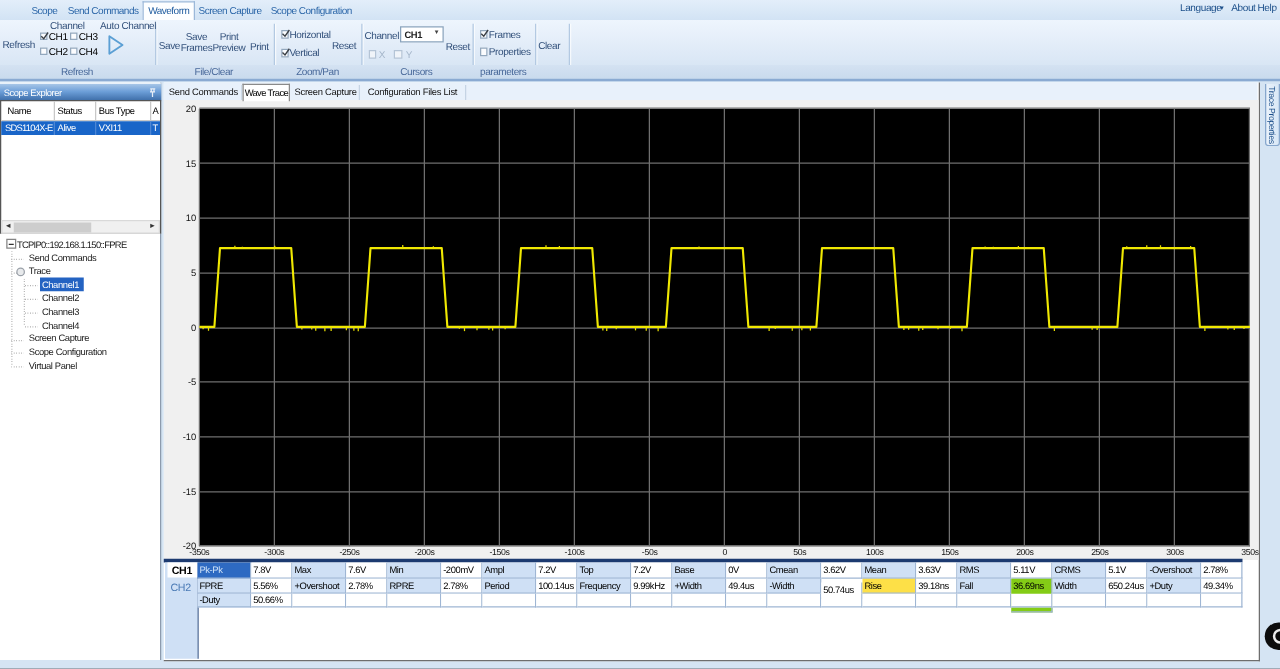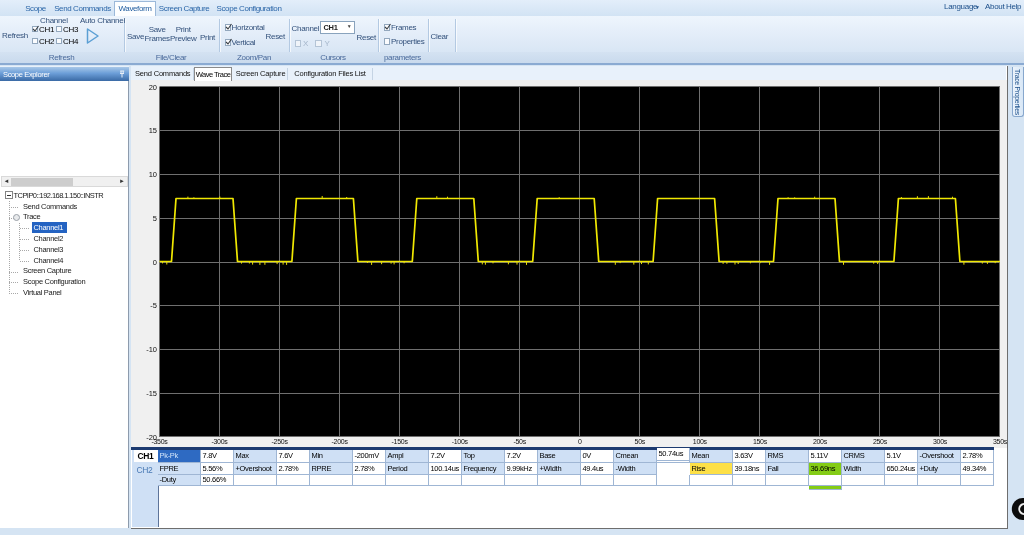--- a/index.html
+++ b/index.html
@@ -92,39 +92,58 @@
       <div style="position:absolute;left:9px;top:151.5px;width:10px;height:1px;background-image:linear-gradient(90deg,#a8a8a8 50%,transparent 50%);background-size:2px 1px"></div>
       <div style="position:absolute;left:9px;top:205.5px;width:10px;height:1px;background-image:linear-gradient(90deg,#a8a8a8 50%,transparent 50%);background-size:2px 1px"></div>
       <div style="position:absolute;left:9px;top:216.3px;width:10px;height:1px;background-image:linear-gradient(90deg,#a8a8a8 50%,transparent 50%);background-size:2px 1px"></div>
       <div style="position:absolute;left:9px;top:227.1px;width:10px;height:1px;background-image:linear-gradient(90deg,#a8a8a8 50%,transparent 50%);background-size:2px 1px"></div>
       <div style="position:absolute;left:19.5px;top:162.3px;width:10px;height:1px;background-image:linear-gradient(90deg,#a8a8a8 50%,transparent 50%);background-size:2px 1px"></div>
       <div style="position:absolute;left:19.5px;top:173.1px;width:10px;height:1px;background-image:linear-gradient(90deg,#a8a8a8 50%,transparent 50%);background-size:2px 1px"></div>
       <div style="position:absolute;left:19.5px;top:183.9px;width:10px;height:1px;background-image:linear-gradient(90deg,#a8a8a8 50%,transparent 50%);background-size:2px 1px"></div>
       <div style="position:absolute;left:19.5px;top:194.7px;width:10px;height:1px;background-image:linear-gradient(90deg,#a8a8a8 50%,transparent 50%);background-size:2px 1px"></div>
 <div style="position:absolute;left:4.5px;top:125.4px;width:8px;height:8px;border:1px solid #848484;background:#fff;box-sizing:border-box"></div>
 <div style="position:absolute;left:6.5px;top:128.9px;width:4px;height:1px;background:#333"></div>
-<div class="t" style="left:13.5px;top:124.7px;letter-spacing:-0.55px">TCPIP0::192.168.1.150::INSTR</div>
+<div class="t" style="left:13.5px;top:124.7px;letter-spacing:-0.55px">TCPIP0::192.168.1.150::FPRE</div>
 <div class="t" style="left:23px;top:135.5px;">Send Commands</div>
 <div style="position:absolute;left:13px;top:148.0px;width:7px;height:7px;border-radius:50%;border:1px solid #9aa0a8;background:#e8eaec;box-sizing:border-box"></div>
 <div class="t" style="left:23px;top:146.3px;">Trace</div>
 <div style="position:absolute;left:32px;top:156.3px;width:35px;height:11px;background:#2463c2"></div>
 <div class="t" style="left:33.5px;top:157.1px;color:#fff">Channel1</div>
 <div class="t" style="left:33.5px;top:167.9px;">Channel2</div>
 <div class="t" style="left:33.5px;top:178.7px;">Channel3</div>
 <div class="t" style="left:33.5px;top:189.5px;">Channel4</div>
 <div class="t" style="left:23px;top:200.3px;">Screen Capture</div>
 <div class="t" style="left:23px;top:211.1px;">Scope Configuration</div>
 <div class="t" style="left:23px;top:221.9px;">Virtual Panel</div>
 </div>
 <div style="position:absolute;left:128px;top:0;width:1px;height:462px;background:#8d9bad"></div>
 <div style="position:absolute;left:0;top:0;width:129px;height:14.5px;background:linear-gradient(#a8c7e8,#6c9ed8 45%,#3a6aa5);border-top:1px solid #e8f1fa;box-sizing:border-box">
   <div class="t" style="left:3px;top:2.5px;color:#fff;font-size:7.5px;letter-spacing:-0.35px">Scope Explorer</div>
   <svg width="8" height="9" style="position:absolute;left:119px;top:3px">
         <path d="M1 3.5 h4 M3 3.5 v4 M2 1 v2.5 M4.2 1 v2.5 M1.2 1 h4" stroke="#e8eef6" fill="none"></path>
       </svg>
+</div>
+<div style="position:absolute;left:0;top:13.5px;width:128.5px;height:107.5px;border:1px solid #555;box-sizing:border-box;background:#fff;font-size:7.5px;letter-spacing:-0.3px">
+  <div class="t" style="left:5px;top:3.5px">Name</div>
+  <div class="t" style="left:45px;top:3.5px">Status</div>
+  <div class="t" style="left:78px;top:3.5px">Bus Type</div>
+  <div class="t" style="left:121px;top:3.5px">A</div>
+  <div style="position:absolute;left:42px;top:0;width:1px;height:15px;background:#c8c8c8"></div>
+  <div style="position:absolute;left:75px;top:0;width:1px;height:15px;background:#c8c8c8"></div>
+  <div style="position:absolute;left:119px;top:0;width:1px;height:15px;background:#c8c8c8"></div>
+  <div style="position:absolute;left:0;top:15px;width:126.5px;height:1px;background:#c8c8c8"></div>
+  <div style="position:absolute;left:0;top:16px;width:126.5px;height:11.5px;background:#1965c8;color:#fff">
+    <span class="t" style="left:3px;top:1px;letter-spacing:-0.6px">SDS1104X-E</span>
+    <span class="t" style="left:45px;top:1px">Alive</span>
+    <span class="t" style="left:78px;top:1px">VXI11</span>
+    <span class="t" style="left:121px;top:1px">T</span>
+    <span style="position:absolute;left:42px;top:0;width:1px;height:11.5px;background:#4d86d4"></span>
+    <span style="position:absolute;left:75px;top:0;width:1px;height:11.5px;background:#4d86d4"></span>
+    <span style="position:absolute;left:119px;top:0;width:1px;height:11.5px;background:#4d86d4"></span>
+  </div>
 </div>
 <div style="position:absolute;left:0.5px;top:110px;width:127.5px;height:11px;background:#f0f0f0;border:1px solid #d9d9d9;box-sizing:border-box">
   <span class="t" style="left:2px;top:1px;font-size:6px;color:#333">◄</span>
   <span class="t" style="right:2px;top:1px;font-size:6px;color:#333">►</span>
   <span style="position:absolute;left:9px;top:0.5px;width:62px;height:8.5px;background:#cdcdcd"></span>
 </div>
 </div>
 <div style="position:absolute;left:131px;top:66px;width:877px;height:463px;background:#fff;border-right:1.5px solid #6e6e6e;border-bottom:1.5px solid #6e6e6e;box-sizing:border-box">
 <div style="position:absolute;left:0;top:0;width:875px;height:14px;background:#e8f1fb;font-size:7.5px;letter-spacing:-0.2px">
       <div class="t" style="left:1.5px;top:1.5px;width:60.5px;height:12.5px;text-align:center;line-height:12px;color:#111;border-right:1px solid #c5d4e4">Send Commands</div>
@@ -275,21 +294,21 @@
     <div class="c" style="left:145.5px;top:15.5px;width:33.0px;height:12.5px;background:#fff;line-height:12.5px">2.78%</div>
     <div class="c" style="left:178.5px;top:15.5px;width:43.0px;height:12.5px;background:#cfe0f5;color:#000;line-height:12.5px">RPRE</div>
     <div class="c" style="left:221.5px;top:15.5px;width:33.0px;height:12.5px;background:#fff;line-height:12.5px">2.78%</div>
     <div class="c" style="left:254.5px;top:15.5px;width:43.0px;height:12.5px;background:#cfe0f5;color:#000;line-height:12.5px">Period</div>
     <div class="c" style="left:297.5px;top:15.5px;width:33.0px;height:12.5px;background:#fff;line-height:12.5px">100.14us</div>
     <div class="c" style="left:330.5px;top:15.5px;width:43.0px;height:12.5px;background:#cfe0f5;color:#000;line-height:12.5px">Frequency</div>
     <div class="c" style="left:373.5px;top:15.5px;width:33.0px;height:12.5px;background:#fff;line-height:12.5px">9.99kHz</div>
     <div class="c" style="left:406.5px;top:15.5px;width:43.0px;height:12.5px;background:#cfe0f5;color:#000;line-height:12.5px">+Width</div>
     <div class="c" style="left:449.5px;top:15.5px;width:33.0px;height:12.5px;background:#fff;line-height:12.5px">49.4us</div>
     <div class="c" style="left:482.5px;top:15.5px;width:43.0px;height:12.5px;background:#cfe0f5;color:#000;line-height:12.5px">-Width</div>
-    <div class="c" style="left:525.5px;top:1px;width:33.0px;height:12.5px;background:#fff;line-height:12.5px">50.74us</div>
+    <div class="c" style="left:525.5px;top:19px;width:33.0px;height:12.5px;background:#fff;line-height:12.5px">50.74us</div>
     <div class="c" style="left:558.5px;top:15.5px;width:43.0px;height:12.5px;background:#fde047;color:#000;line-height:12.5px">Rise</div>
     <div class="c" style="left:601.5px;top:15.5px;width:33.0px;height:12.5px;background:#fff;line-height:12.5px">39.18ns</div>
     <div class="c" style="left:634.5px;top:15.5px;width:43.0px;height:12.5px;background:#cfe0f5;color:#000;line-height:12.5px">Fall</div>
     <div class="c" style="left:677.5px;top:15.5px;width:33.0px;height:27px;background:#84cc16;line-height:12.5px">36.69ns</div>
     <div class="c" style="left:710.5px;top:15.5px;width:43.0px;height:12.5px;background:#cfe0f5;color:#000;line-height:12.5px">Width</div>
     <div class="c" style="left:753.5px;top:15.5px;width:33.0px;height:12.5px;background:#fff;line-height:12.5px">650.24us</div>
     <div class="c" style="left:786.5px;top:15.5px;width:43.0px;height:12.5px;background:#cfe0f5;color:#000;line-height:12.5px">+Duty</div>
     <div class="c" style="left:829.5px;top:15.5px;width:33.0px;height:12.5px;background:#fff;line-height:12.5px">49.34%</div>
     <div class="c" style="left:26.5px;top:28.0px;width:43.0px;height:10.5px;background:#cfe0f5;color:#000;line-height:10.5px">-Duty</div>
     <div class="c" style="left:69.5px;top:28.0px;width:33.0px;height:10.5px;background:#fff;line-height:10.5px">50.66%</div>

